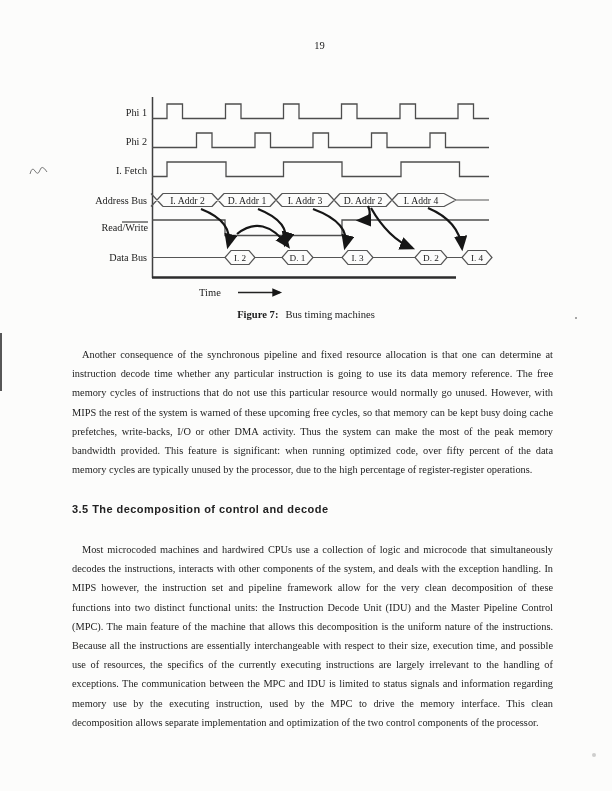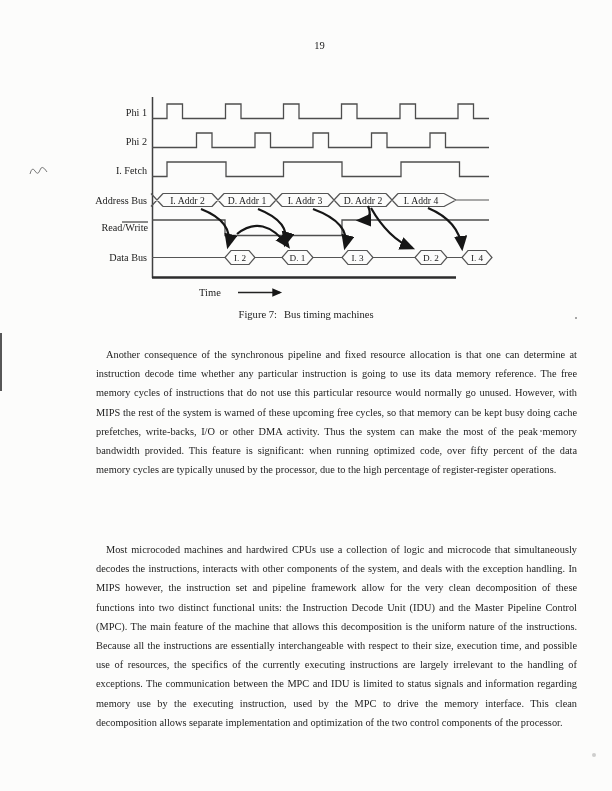--- a/index.html
+++ b/index.html
@@ -24,27 +24,26 @@
   .edge-strip{
     position:absolute;left:0;top:333px;
     width:2px;height:58px;background:#3a3a3a;opacity:.85;
   }
   .speck{position:absolute;width:2px;height:2px;background:#8a8a8a;border-radius:50%;}
   svg.diagram{position:absolute;left:0;top:0;}
   .fig-caption{
     position:absolute;top:309px;left:20px;width:572px;
     text-align:center;font-size:10.6px;color:#1c1c1c;
   }
-  .fig-caption .cap-label{font-weight:normal;margin-right:7px;}
+  .fig-caption .cap-label{font-weight:bold;margin-right:7px;}
   .body-text{
     position:absolute;left:72px;width:481px;
     font-size:10.35px;line-height:19.2px;
     text-align:justify;text-indent:10px;
     color:#1d1d1d;
-    margin-left:24px;
   }
   .para-1{top:345px;}
   .para-2{top:540px;}
   .section-heading{
     position:absolute;left:72px;top:503px;
     font-family:"Liberation Sans", sans-serif;
     font-weight:bold;font-size:11px;letter-spacing:.45px;
     color:#222;
   }
   .wave{fill:none;stroke:#4d4d4d;stroke-width:1.3;}
@@ -136,16 +135,17 @@
     <text class="timelabel" x="199" y="296">Time</text>
     <path d="M238,292.5 H280" stroke="#222" stroke-width="1.4" fill="none" marker-end="url(#ah)"></path>
   </svg>
 
   <div class="fig-caption">
     <span class="cap-label">Figure 7:</span><span>Bus timing machines</span>
   </div>
 
   <div class="body-text para-1">Another consequence of the synchronous pipeline and fixed resource allocation is that one can determine at instruction decode time whether any particular instruction is going to use its data memory reference.  The free memory cycles of instructions that do not use this particular resource would normally go unused. However, with MIPS the rest of the system is warned of these upcoming free cycles, so that memory can be kept busy doing cache prefetches, write-backs, I/O or other DMA activity. Thus the system can make the most of the peak memory bandwidth provided. This feature is significant:  when running optimized code, over fifty percent of the data memory cycles are typically unused by the processor, due to the high percentage of register-register operations.</div>
 
+  <div class="section-heading">3.5 The decomposition of control and decode</div>
 
   <div class="body-text para-2">Most microcoded machines and hardwired CPUs use a collection of logic and microcode that simultaneously decodes the instructions, interacts with other components of the system, and deals with the exception handling.  In MIPS however, the instruction set and pipeline framework allow for the very clean decomposition of these functions into two distinct functional units: the Instruction Decode Unit (IDU) and the Master Pipeline Control (MPC).  The main feature of the machine that allows this decomposition is the uniform nature of the instructions. Because all the instructions are essentially interchangeable with respect to their size, execution time, and possible use of resources, the specifics of the currently executing instructions are largely irrelevant to the handling of exceptions.  The communication between the MPC and IDU is limited to status signals and information regarding memory use by the executing instruction, used by the MPC to drive the memory interface.  This clean decomposition allows separate implementation and optimization of the two control components of the processor.</div>
 
 </div>
 
 </body></html>

